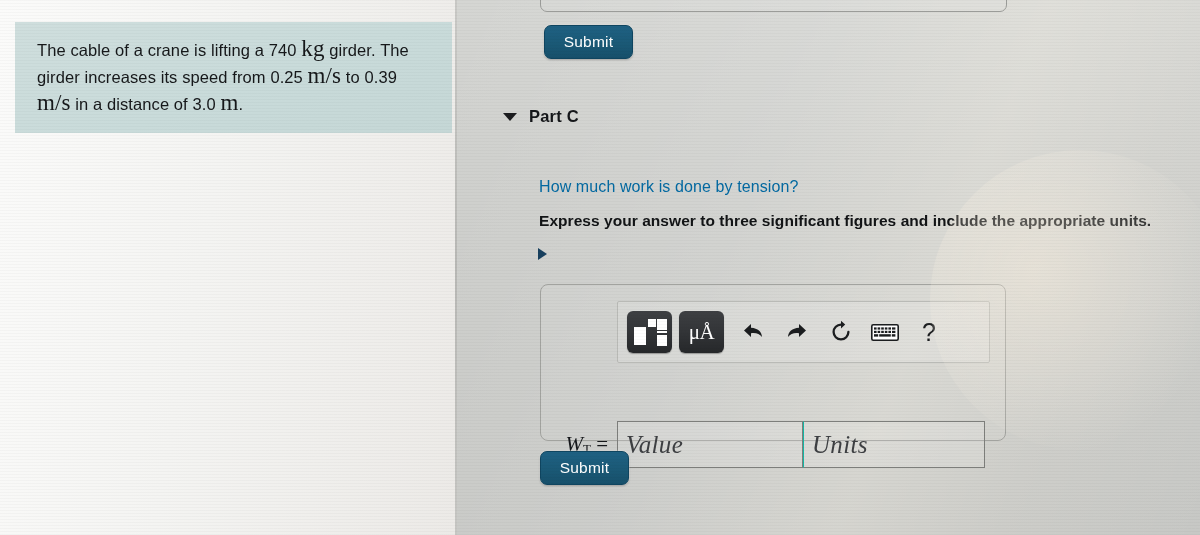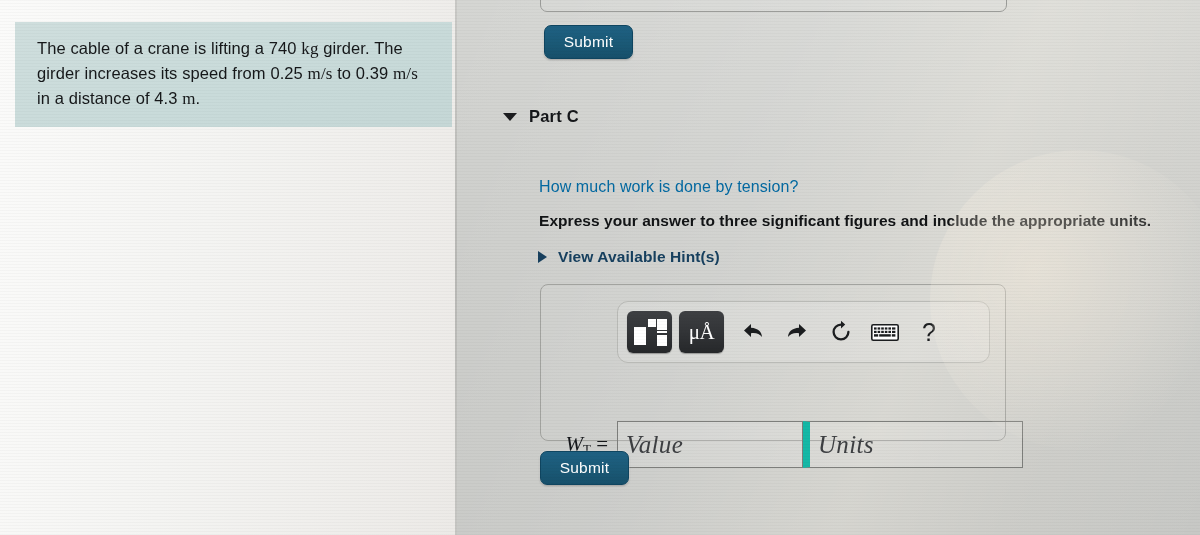--- a/index.html
+++ b/index.html
@@ -82,21 +82,21 @@
   }
 
   .problem-text {
     font-size: 16.5px;
     line-height: 25px;
     color: #16181a;
     letter-spacing: 0.1px;
   }
   .problem-text .ser {
     font-family: "Liberation Serif", serif;
-    font-size: 17px;
+    font-size: 23px;
   }
 
   
   .prev-answer-box {
     position: absolute;
     left: 540px; top: -62px;
     width: 467px; height: 74px;
     border: 1px solid #9b9c99;
     border-radius: 7px;
     background: rgba(255,255,255,0.06);
@@ -196,21 +196,21 @@
     border: 1px solid #a2a39f;
     border-radius: 8px;
     background: rgba(255,255,255,0.05);
   }
 
   .mathbar {
     position: absolute;
     left: 76px; top: 16px;
     width: 373px; height: 62px;
     border: 1px solid #b9bab6;
-    border-radius: 11px;
+    border-radius: 2px;
     background: rgba(255,255,255,0.14);
     display: flex;
     align-items: center;
     padding-left: 9px;
   }
 
   .tool-dark {
     width: 45px; height: 42px;
     border-radius: 6px;
     background: linear-gradient(180deg,#3e4043 0%, #303235 60%, #26282a 100%);
@@ -284,41 +284,41 @@
   .field {
     height: 47px;
     border: 1px solid #7d7e7b;
     background: rgba(255,255,255,0.13);
     display: flex;
     align-items: center;
     padding-left: 8px;
     cursor: text;
   }
   .field-value { width: 186px; }
-  .field-units { width: 220px; border-left: 7px solid #14b8a6; }
+  .field-units { width: 182px; border-left: 1px solid #14b8a6; }
 
   .placeholder {
     font-family: "Liberation Serif", serif;
     font-style: italic;
     font-size: 25px;
     color: #3d3f42;
     letter-spacing: 0.3px;
   }
 </style>
 </head>
 <body>
 
 <div class="page-root">
 
   <div class="left-pane">
     <div class="problem-box">
       <div class="problem-text">
         <span>The cable of a crane is lifting a 740 </span><span class="ser">kg</span><span> girder. The</span>
         <span>girder increases its speed from 0.25 </span><span class="ser">m/s</span><span> to</span>
-        <span>0.39 </span><span class="ser">m/s</span><span> in a distance of 4.3 </span><span class="ser">m</span><span>.</span>
+        <span>0.39 </span><span class="ser">m/s</span><span> in a distance of 3.0 </span><span class="ser">m</span><span>.</span>
       </div>
     </div>
   </div>
 
   <div class="pane-divider"></div>
 
   <div class="right-pane"></div>
 
   <div class="prev-answer-box">
     
@@ -331,21 +331,20 @@
   <div class="part-header">
     <div class="tri-down"></div>
     <div class="part-title">Part C</div>
   </div>
 
   <div class="question-text">How much work is done by tension?</div>
   <div class="instruction-text">Express your answer to three significant figures and include the appropriate units.</div>
 
   <div class="hint-link">
     <div class="tri-right"></div>
-    <div class="hint-label">View Available Hint(s)</div>
   </div>
 
   <div class="answer-box">
 
     <div class="mathbar">
 
       <div class="tool-dark">
         <span class="tmpl-grid">
           <i class="tg-a"></i>
             <i class="tg-b"></i>

